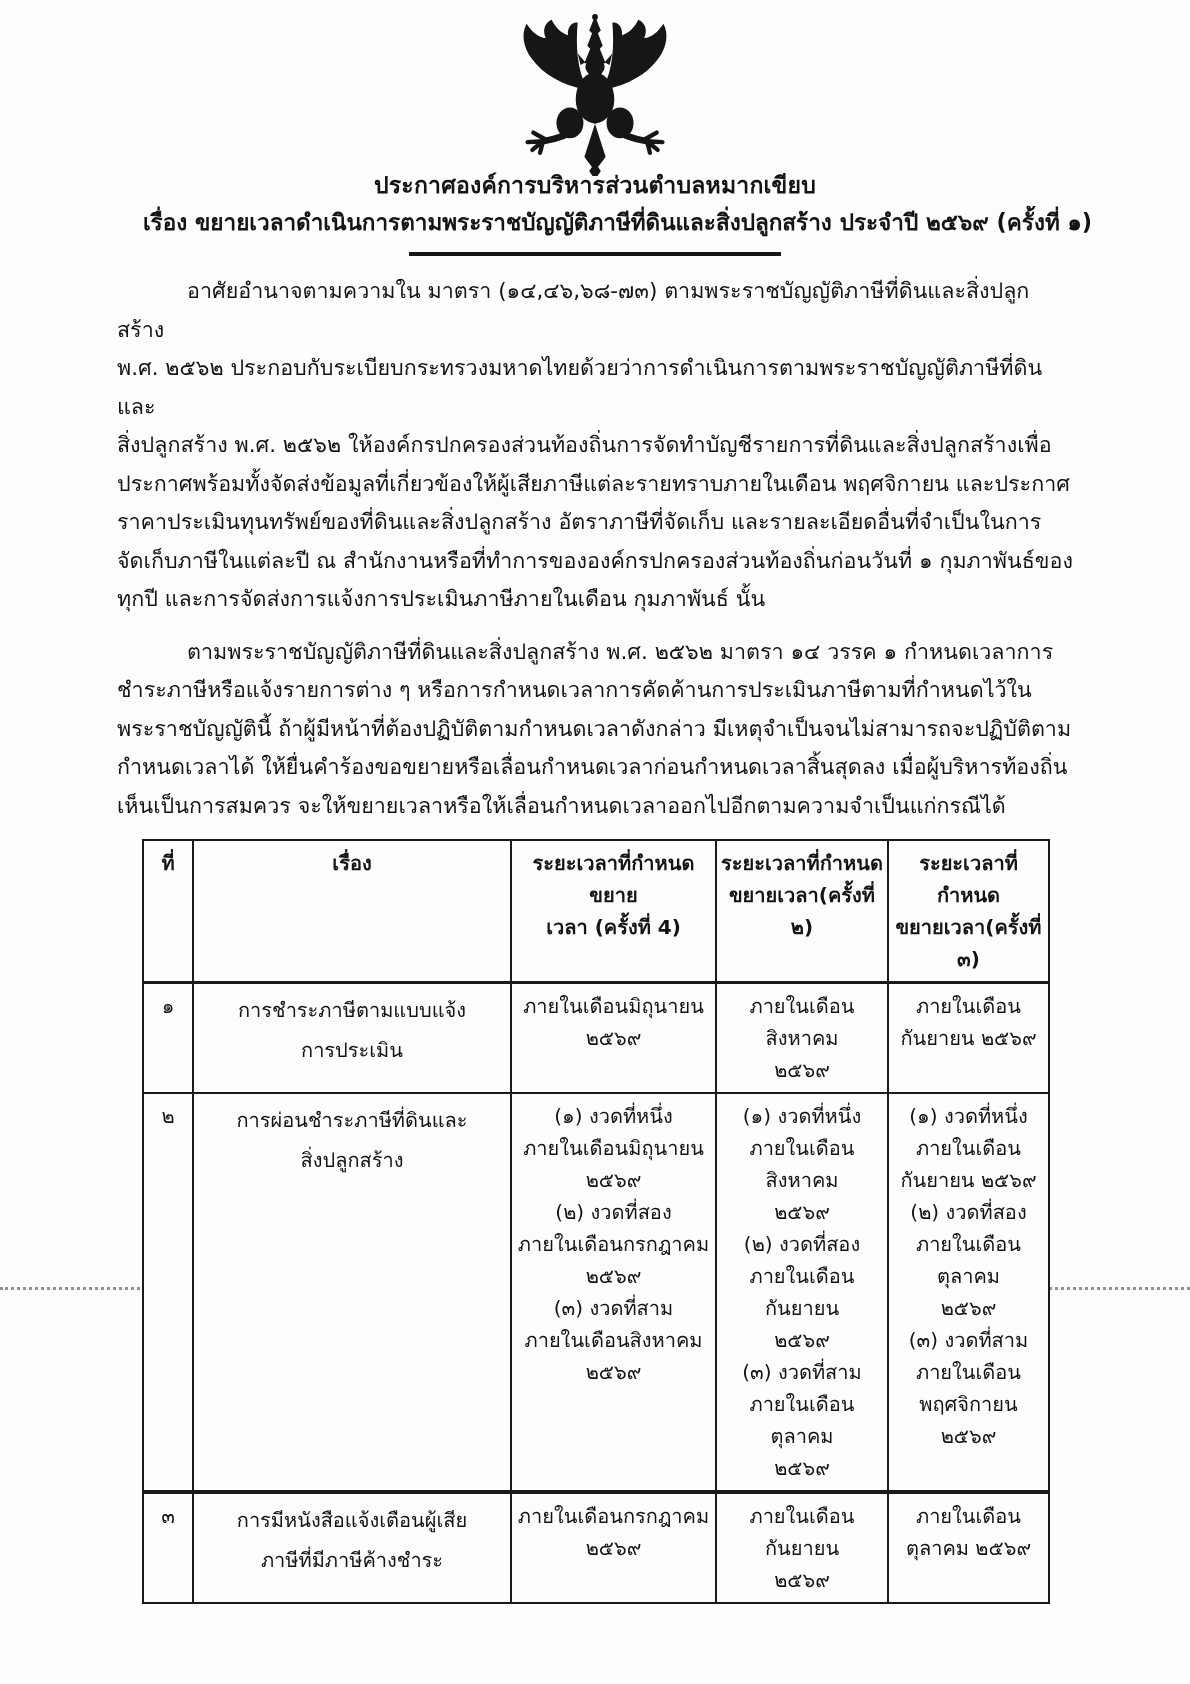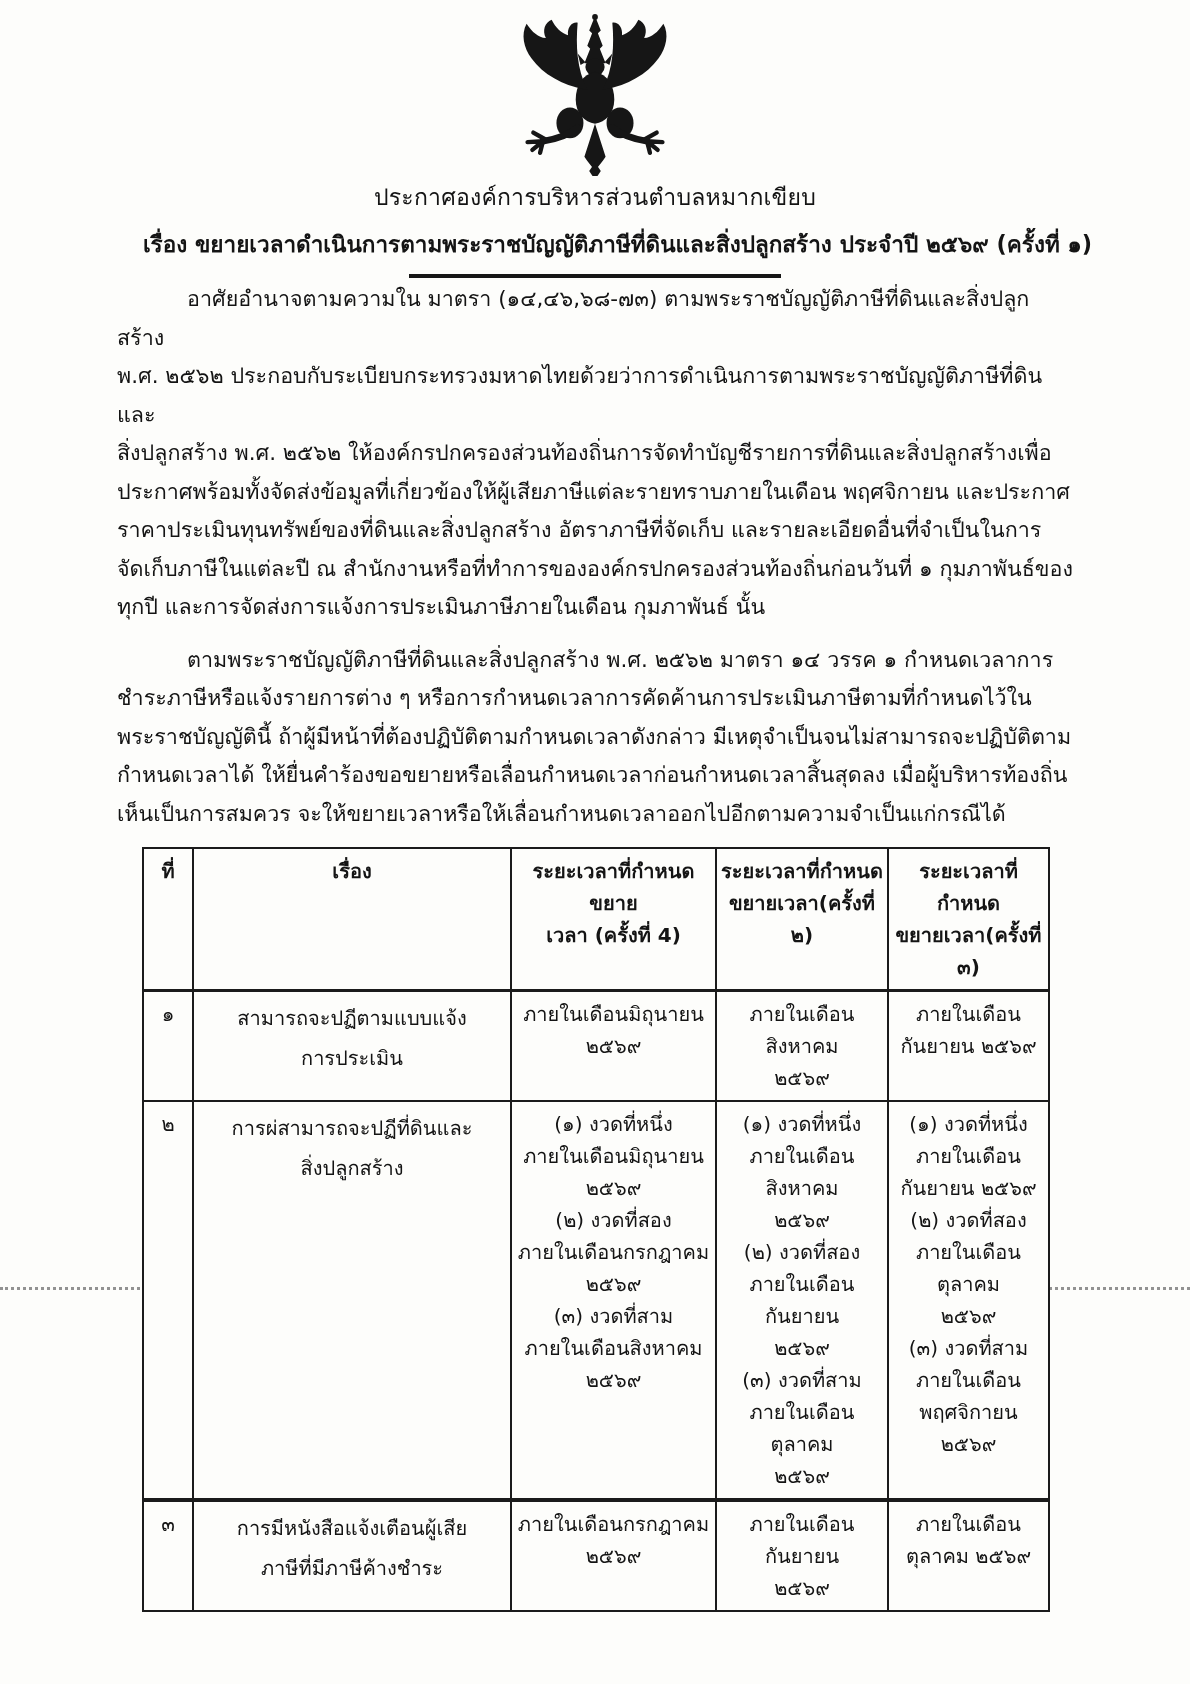--- a/index.html
+++ b/index.html
@@ -14,41 +14,41 @@
   }
   .emblem {
     position:absolute; top:12px; left:50%;
     transform:translateX(-50%);
   }
   .title-block {
     position:absolute; top:168px; left:0;
     width:100%; text-align:center;
   }
   .title-line {
-    font-size:23px; font-weight:normal;
-    margin:12px; line-height:34px;
+    font-size:23px; font-weight:bold;
+    margin:0; line-height:34px;
     letter-spacing:0.2px;
   }
   .subject-line {
     font-size:22.5px; font-weight:bold;
     margin:2px 0 0; line-height:36px;padding-left:45px;
   }
   .title-divider {
     width:372px; height:4px;
     background:#161616;
     margin:12px auto 0;
     border:none;
   }
   .content {
     position:absolute; top:268px; left:117px;
     width:958px;
     font-size:21.5px; line-height:38.5px;
   }
   .content p {
-    margin:12px 0 14px;
+    margin:4px 0 14px;
     text-indent:70px;
     white-space:pre-line;
   }
   
   .scan-dots {
     position:absolute; top:1287px; left:0;
     width:1190px; height:0;
     border-top:3px dotted #6f6f6f;
     opacity:.75;
   }
@@ -163,32 +163,32 @@
 เวลา (ครั้งที่ 4)</th>
           <th>ระยะเวลาที่กำหนด
 ขยายเวลา(ครั้งที่ ๒)</th>
           <th>ระยะเวลาที่กำหนด
 ขยายเวลา(ครั้งที่ ๓)</th>
         </tr>
       </thead>
       <tbody>
         <tr class="row-1">
           <td class="cell-no">๑</td>
-          <td class="cell-subject">สามารถจะปฏีตามแบบแจ้ง
+          <td class="cell-subject">การชำระภาษีตามแบบแจ้ง
 การประเมิน</td>
           <td class="cell-period">ภายในเดือนมิถุนายน
 ๒๕๖๙</td>
           <td class="cell-period">ภายในเดือนสิงหาคม
 ๒๕๖๙</td>
           <td class="cell-period">ภายในเดือน
 กันยายน ๒๕๖๙</td>
         </tr>
         <tr class="row-2">
           <td class="cell-no">๒</td>
-          <td class="cell-subject">การผ่สามารถจะปฏีที่ดินและ
+          <td class="cell-subject">การผ่อนชำระภาษีที่ดินและ
 สิ่งปลูกสร้าง</td>
           <td class="cell-period">(๑) งวดที่หนึ่ง
 ภายในเดือนมิถุนายน
 ๒๕๖๙
 (๒) งวดที่สอง
 ภายในเดือนกรกฎาคม
 ๒๕๖๙
 (๓) งวดที่สาม
 ภายในเดือนสิงหาคม
 ๒๕๖๙</td>

